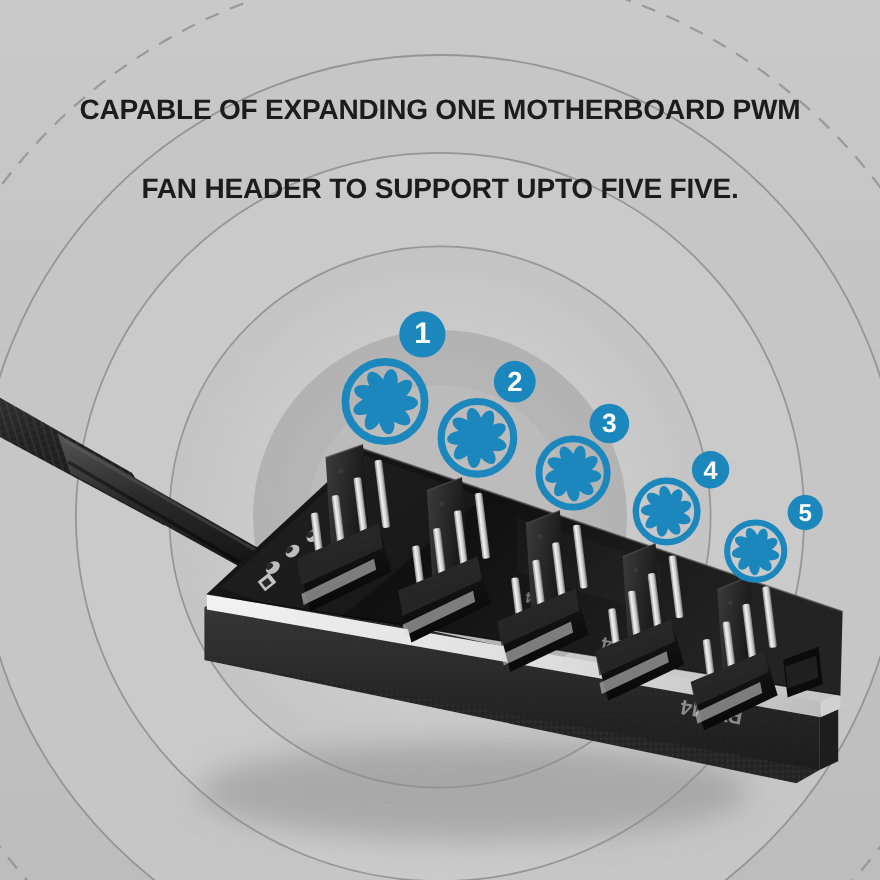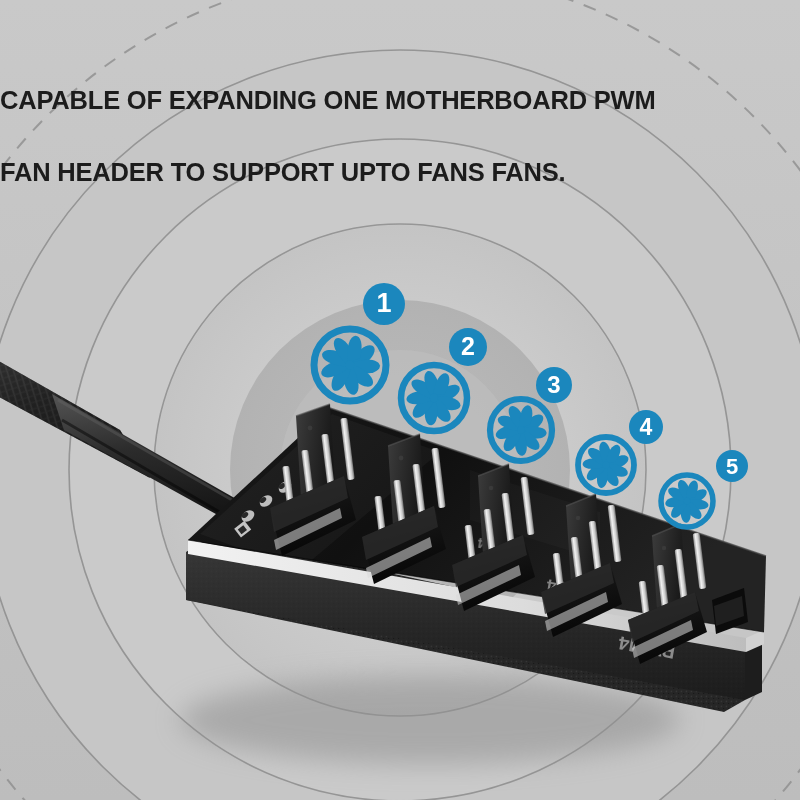--- a/index.html
+++ b/index.html
@@ -10,21 +10,21 @@
     position:relative;
   }
   #stage{position:absolute;inset:0;width:800px;height:800px;overflow:hidden;}
 
   
   .bg-svg{position:absolute;left:0;top:0;width:800px;height:800px;}
 
   
   .headline{
     position:absolute;left:0;top:46px;width:800px;
-    text-align:left;
+    text-align:center;
     color:#1c1c1c;
     font-weight:bold;
     font-size:25.5px;
     line-height:36px;
     letter-spacing:-0.2px;
     z-index:40;
     white-space:pre-line;
   }
 
   
@@ -79,21 +79,21 @@
       <circle cx="400" cy="470" r="420"></circle>
     </g>
 
     <g fill="none" stroke="#8d8d8d" stroke-width="2" stroke-dasharray="13 11" opacity="0.8">
       <circle cx="400" cy="470" r="500"></circle>
     </g>
   </svg>
 
   <div class="headline">
     <div>CAPABLE OF EXPANDING ONE MOTHERBOARD PWM</div>
-    <div>FAN HEADER TO SUPPORT UPTO FANS FANS.</div>
+    <div>FAN HEADER TO SUPPORT UPTO FIVE FIVE.</div>
   </div>
 
   <div class="hw">
     <svg viewBox="0 0 800 800">
       <defs>
         <linearGradient id="pcbTop" x1="0" y1="0" x2="1" y2="0.4">
           <stop offset="0%" stop-color="#1b1b1b"></stop>
           <stop offset="45%" stop-color="#101010"></stop>
           <stop offset="100%" stop-color="#232323"></stop>
         </linearGradient>

